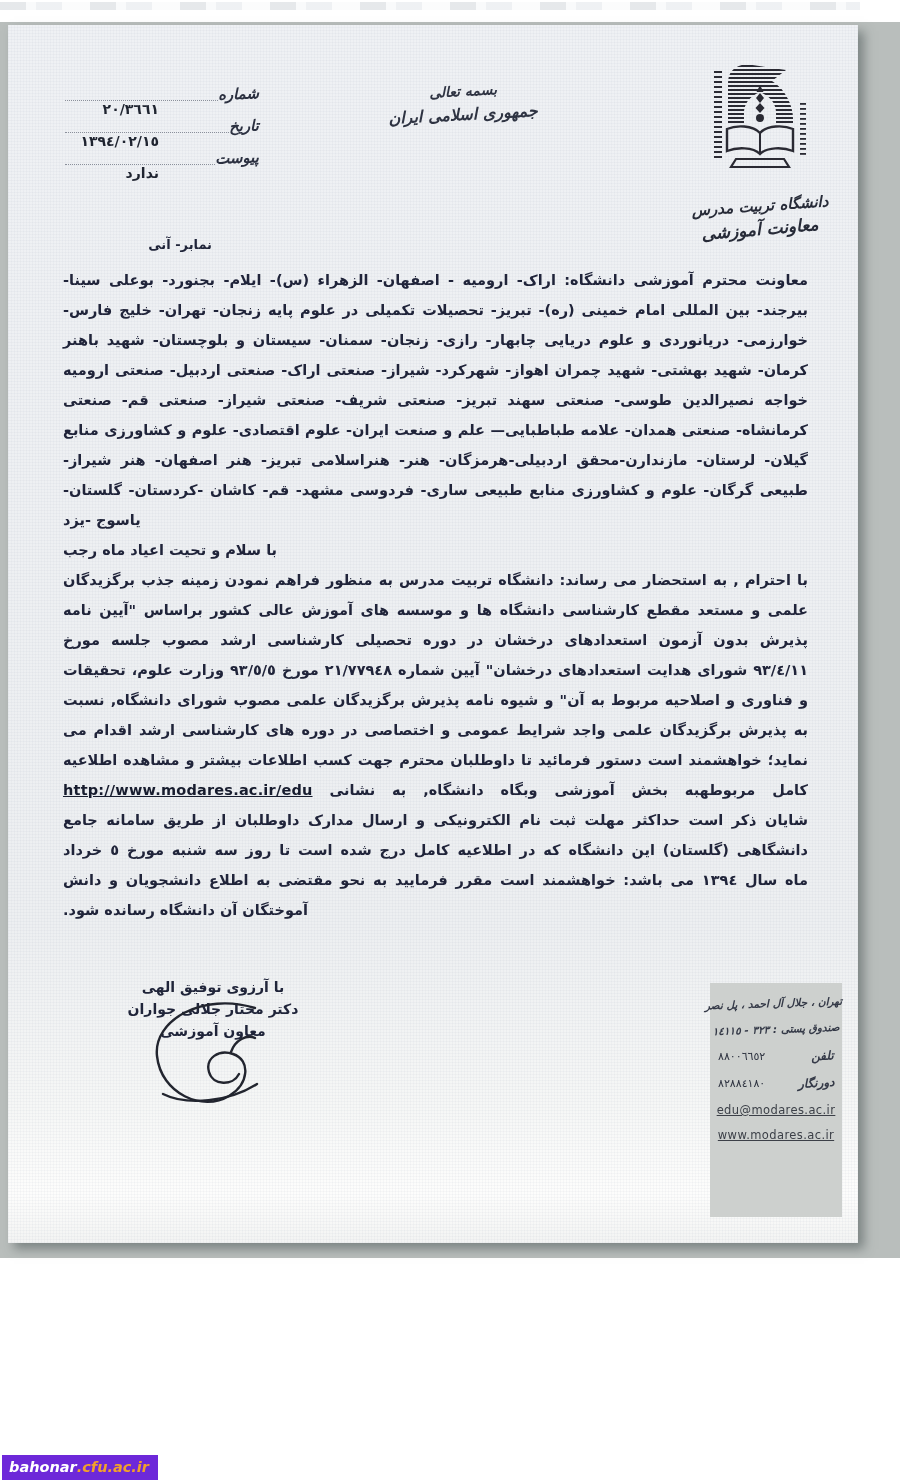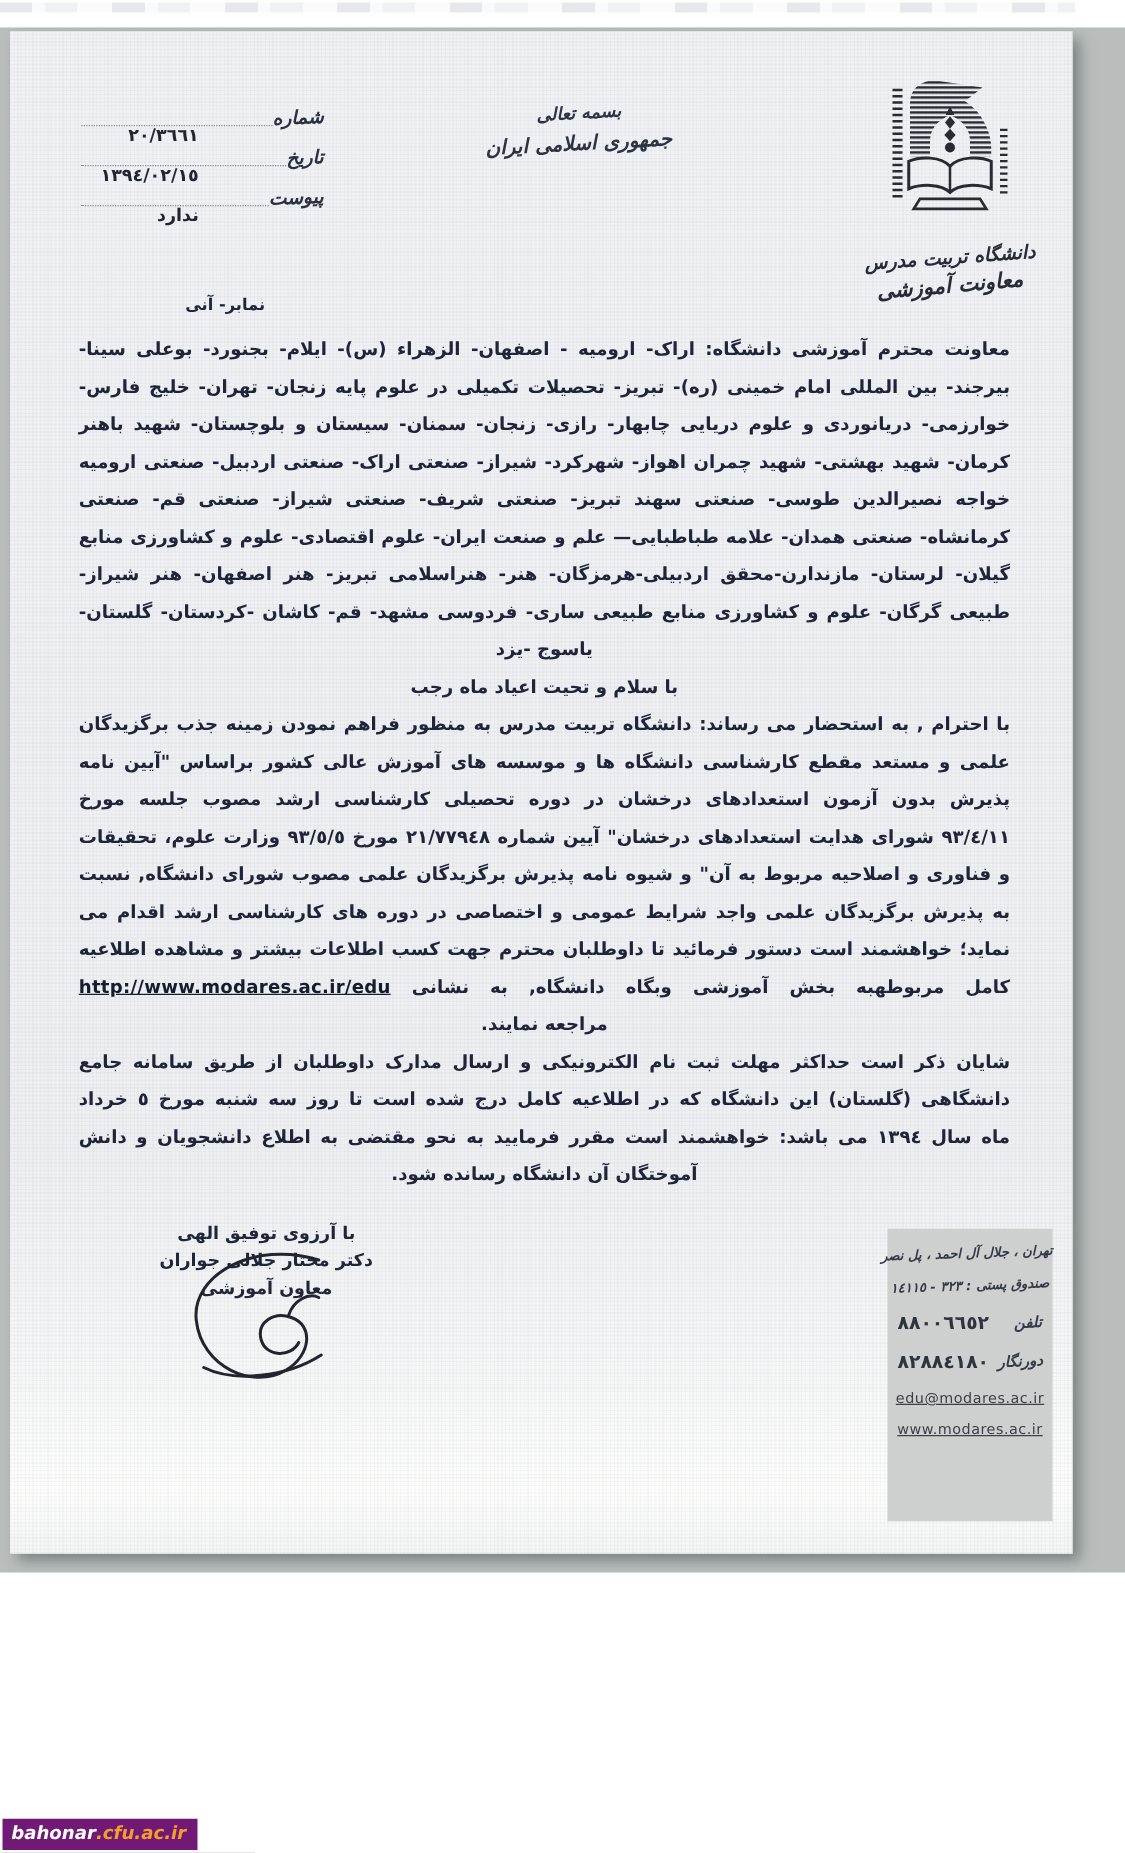--- a/index.html
+++ b/index.html
@@ -35,40 +35,40 @@
   .dept-line{font-style:italic;font-weight:bold;font-size:17px;color:#272b38;transform:rotate(-5deg);
              margin-top:4px;white-space:nowrap;}
   
   .fax-note{position:absolute;left:120px;top:212px;width:84px;direction:rtl;
             font-weight:bold;font-size:13px;color:#20253a;}
   
   .body{position:absolute;left:55px;top:240px;width:745px;direction:rtl;font-weight:bold;
         font-size:14.5px;color:#20243a;}
   .bl{line-height:30px;height:30px;white-space:nowrap;overflow:visible;}
   .j{text-align:justify;text-align-last:justify;white-space:normal;}
-  .r{text-align:center;}
+  .r{text-align:left;}
   .url{direction:ltr;unicode-bidi:embed;text-decoration:underline;font-weight:bold;color:#171c2e;
        letter-spacing:.2px;}
   
   .signature{position:absolute;left:95px;top:951px;width:220px;text-align:center;direction:rtl;
              font-weight:bold;font-size:14px;color:#20253a;}
   .signature .sl{line-height:22px;}
   .scribble{position:absolute;left:30px;top:20px;}
   
   .contact{position:absolute;left:702px;top:958px;width:132px;height:234px;background:#cdd0ce;
            direction:rtl;text-align:center;color:#343947;padding-top:14px;box-sizing:border-box;}
   .c-addr{font-style:italic;font-weight:bold;font-size:10.5px;transform:rotate(-2deg);margin-bottom:14px;white-space:nowrap;}
   .c-po{font-style:italic;font-weight:bold;font-size:10.5px;transform:rotate(-2deg);margin-bottom:14px;white-space:nowrap;}
   .c-numrow{display:flex;direction:rtl;justify-content:space-between;align-items:center;
             padding:0 8px;margin-bottom:13px;}
   .c-numlabel{font-style:italic;font-weight:bold;font-size:12px;transform:rotate(-3deg);}
-  .c-num{font-size:15px;font-weight:700;letter-spacing:2px;direction:ltr;unicode-bidi:embed;color:#2e3340;}
+  .c-num{font-size:11px;font-weight:400;letter-spacing:2px;direction:ltr;unicode-bidi:embed;color:#2e3340;}
   .c-latin{font-size:11.5px;color:#3c4048;margin-bottom:11px;direction:ltr;letter-spacing:.4px;text-decoration:underline;}
   
-  .badge{position:absolute;left:2px;top:1455px;height:22px;background:#701a75;
+  .badge{position:absolute;left:2px;top:1455px;height:22px;background:#6d28d9;
          padding:1px 9px 2px 7px;display:flex;align-items:center;
          font-style:italic;font-weight:bold;font-size:14.5px;line-height:20px;}
   .b1{color:#ffffff;}
   .b2{color:#f2a02b;}
 </style>
 </head>
 <body>
 
 <div class="screen">
   <div class="top-dashes"></div>
@@ -174,21 +174,20 @@
         <div class="bl r">یاسوج -یزد</div>
         <div class="bl r">با سلام و تحیت اعیاد ماه رجب</div>
         <div class="bl j">با احترام , به استحضار می رساند: دانشگاه تربیت مدرس به منظور فراهم نمودن زمینه جذب برگزیدگان</div>
         <div class="bl j">علمی و مستعد مقطع کارشناسی دانشگاه ها و موسسه های آموزش عالی کشور براساس "آیین نامه</div>
         <div class="bl j">پذیرش بدون آزمون استعدادهای درخشان در دوره تحصیلی کارشناسی ارشد مصوب جلسه مورخ</div>
         <div class="bl j">٩٣/٤/١١ شورای هدایت استعدادهای درخشان" آیین شماره ٢١/٧٧٩٤٨ مورخ ٩٣/٥/٥ وزارت علوم، تحقیقات</div>
         <div class="bl j">و فناوری و اصلاحیه مربوط به آن" و شیوه نامه پذیرش برگزیدگان علمی مصوب شورای دانشگاه, نسبت</div>
         <div class="bl j">به پذیرش برگزیدگان علمی واجد شرایط عمومی و اختصاصی در دوره های کارشناسی ارشد اقدام می</div>
         <div class="bl j">نماید؛ خواهشمند است دستور فرمائید تا داوطلبان محترم جهت کسب اطلاعات بیشتر و مشاهده اطلاعیه</div>
         <div class="bl j"><span>کامل مربوطهبه بخش آموزشی وبگاه دانشگاه, به نشانی</span> <span class="url">http://www.modares.ac.ir/edu</span></div>
-        <div class="bl r">مراجعه نمایند.</div>
         <div class="bl j">شایان ذکر است حداکثر مهلت ثبت نام الکترونیکی و ارسال مدارک داوطلبان از طریق سامانه جامع</div>
         <div class="bl j">دانشگاهی (گلستان) این دانشگاه که در اطلاعیه کامل درج شده است تا روز سه شنبه مورخ ٥ خرداد</div>
         <div class="bl j">ماه سال ١٣٩٤ می باشد: خواهشمند است مقرر فرمایید به نحو مقتضی به اطلاع دانشجویان و دانش</div>
         <div class="bl r">آموختگان آن دانشگاه رسانده شود.</div>
       </div>
 
       <div class="signature">
         <div class="sl">با آرزوی توفیق الهی</div>
         <div class="sl">دکتر مختار جلالی جواران</div>
         <div class="sl">معاون آموزشی</div>

